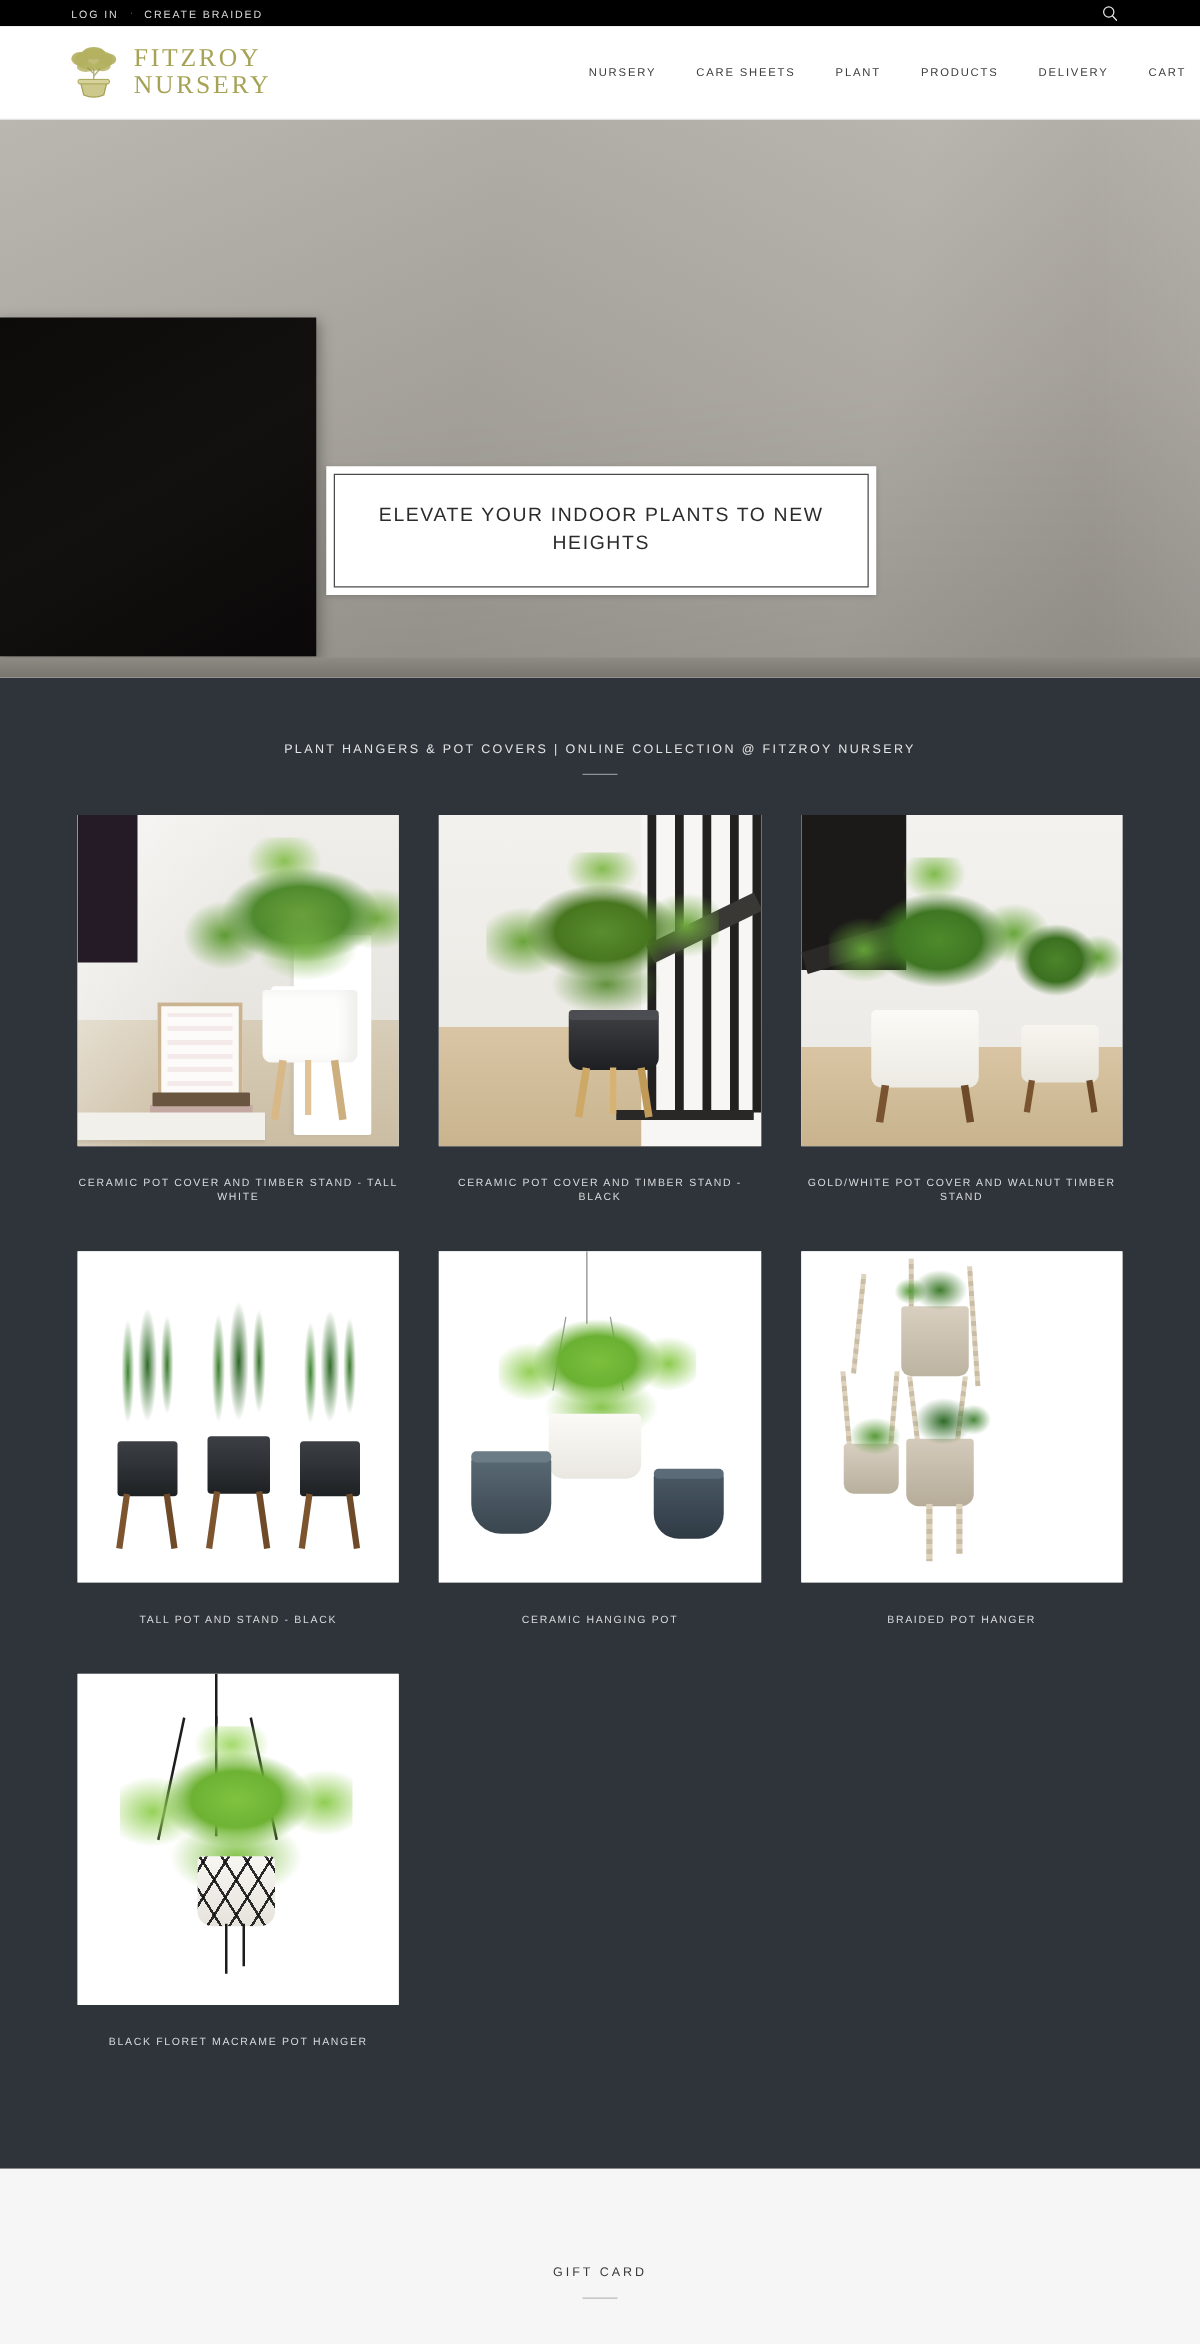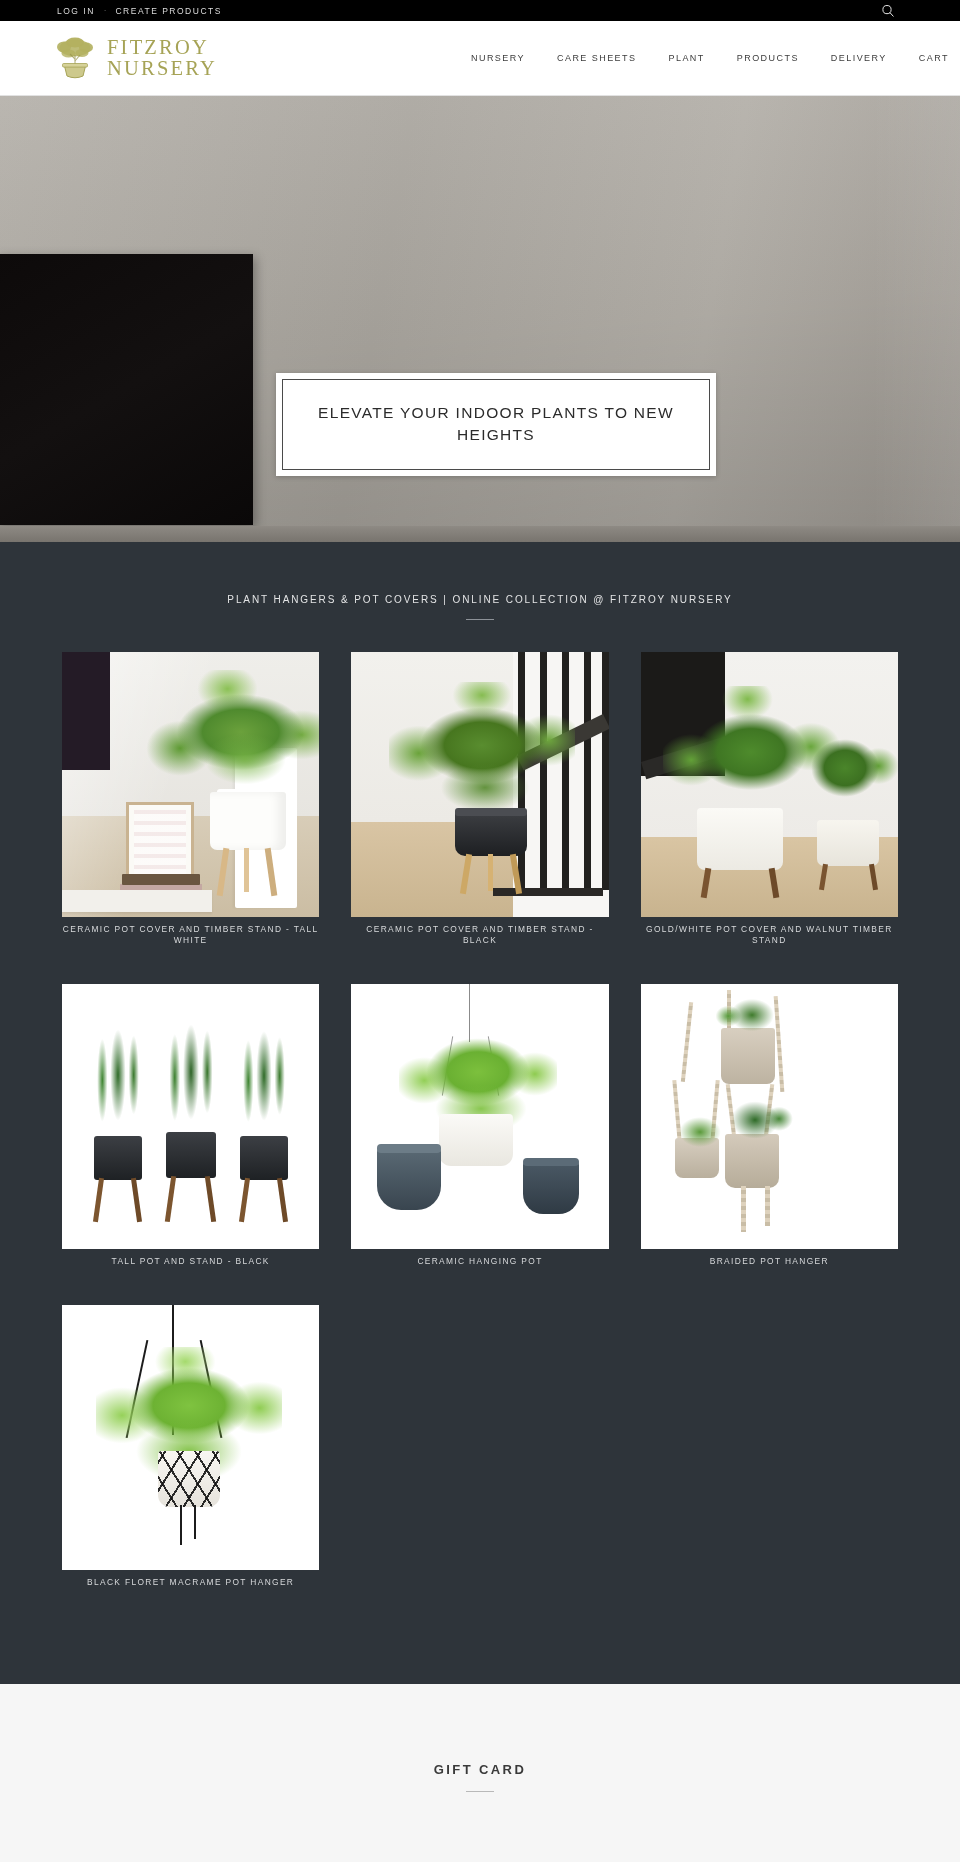--- a/index.html
+++ b/index.html
@@ -120,21 +120,20 @@
     background: linear-gradient(90deg, rgba(255,255,255,0.0) 0%, rgba(255,255,255,0.10) 100%);
   }
   .hero-box {
     position: absolute;
     left: 261px;
     top: 277px;
     width: 440px;
     background: #ffffff;
     padding: 6px;
     box-shadow: 0 1px 5px rgba(0,0,0,0.22);
-    margin-left: 15px;
   }
   .hero-box-inner {
     border: 1px solid #4a4a4a;
     padding: 22px 26px;
     text-align: center;
   }
   .hero-title {
     font-size: 15.5px;
     letter-spacing: 1.3px;
     line-height: 1.45;
@@ -170,58 +169,58 @@
   }
   .card { display: block; text-decoration: none; }
   .thumb {
     width: 100%;
     height: 265px;
     position: relative;
     overflow: hidden;
     background: #ffffff;
   }
   .card-caption {
-    margin-top: 7px;
+    margin-top: 24px;
     text-align: center;
     color: #d8dadc;
     font-size: 8.4px;
     letter-spacing: 1.35px;
     line-height: 1.3;
   }
 
   
   .sc { position: absolute; inset: 0; }
   .leafy { position: absolute; }
 
   
   .giftcard {
     background: #f6f6f6;
     padding: 78px 0 70px 0;
     text-align: center;
   }
   .gift-title {
     color: #3a3a3a;
-    font-size: 13px;
+    font-size: 10px;
     letter-spacing: 2.4px;
-    font-weight: 700;
+    font-weight: 400;
   }
   .gift-divider {
     width: 28px; height: 1px;
     background: #b9b9b9;
     margin: 14px auto 0 auto;
   }
 </style>
 </head>
 <body>
 
 <div class="topbar">
   <div class="topbar-left">
     <a class="topbar-link" href="#">LOG IN</a>
     <span class="topbar-sep">·</span>
-    <a class="topbar-link" href="#">CREATE PRODUCTS</a>
+    <a class="topbar-link" href="#">CREATE BRAIDED</a>
   </div>
   <div class="topbar-search">
     <svg width="16" height="16" viewBox="0 0 16 16" fill="none">
       <circle cx="7" cy="6.6" r="4.1" stroke="#e6e6e6" stroke-width="1"></circle>
       <line x1="10.1" y1="9.8" x2="13.2" y2="13.2" stroke="#e6e6e6" stroke-width="1" stroke-linecap="round"></line>
     </svg>
   </div>
 </div>
 
 <div class="header">

